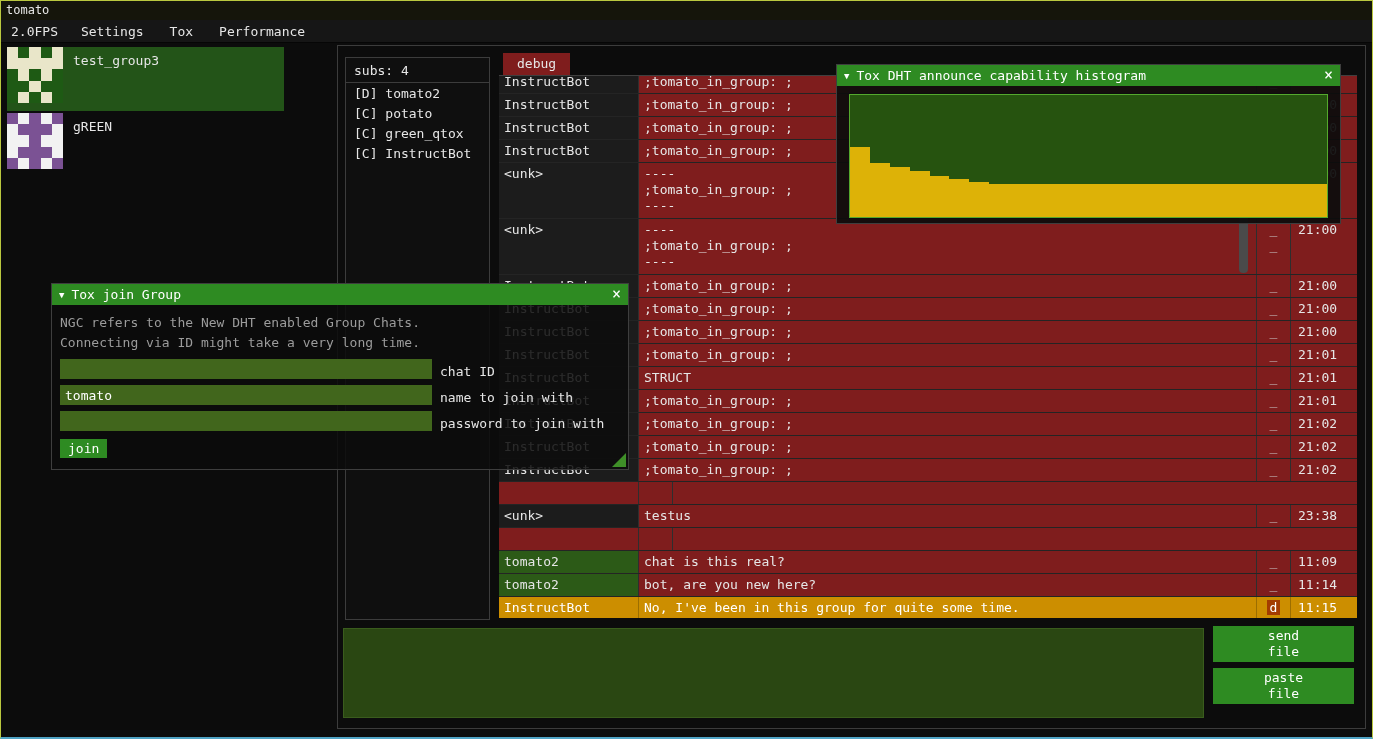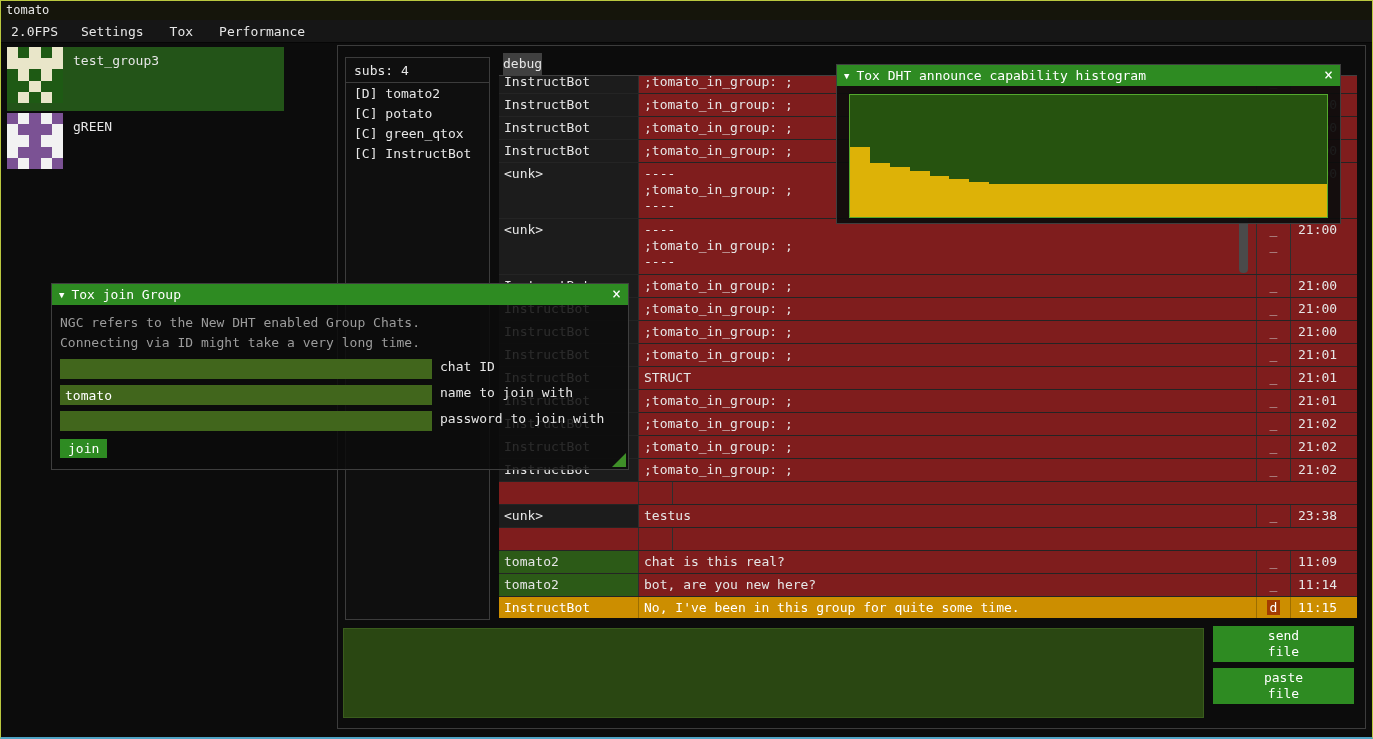--- a/index.html
+++ b/index.html
@@ -25,21 +25,21 @@
   .group-name { margin-left:10px; margin-top:6px; }
 
   
   .main-frame { position:absolute; left:336px; top:44px; width:1029px; height:684px; border:1px solid #3c3c3c; pointer-events:none; }
   .subs-panel { position:absolute; left:344px; top:56px; width:145px; height:563px; border:1px solid #3c3c3c; background:#0f0f0f; }
   .subs-title { padding:5px 8px 4px; }
   .subs-sep { border-top:1px solid #3c3c3c; }
   .subs-item { padding:2px 8px 1px; line-height:17px; }
 
   
-  .tab { position:absolute; left:502px; top:52px; height:22px; line-height:22px; padding:0 0; background:#404040; }
+  .tab { position:absolute; left:502px; top:52px; height:22px; line-height:22px; padding:0 14px; background:#7f1d1d; }
   .tabline { position:absolute; left:498px; top:74px; width:858px; border-top:1px solid #3f3f3f; }
   .chat-table { position:absolute; left:498px; top:75px; width:858px; height:542px; overflow:hidden; background:#7f1d1d; }
   #chat-rows { margin-top:-5px; }
   .chat-row { display:flex; height:23px; border-bottom:1px solid #242424; }
   .chat-row.multi { height:56px; }
   .cell { padding:3px 5px 0; overflow:hidden; line-height:16px; }
   .cell-sender { width:140px; flex:none; background:#1c1c1c; border-right:1px solid #2e2e2e; }
   .cell-sender.empty { background:transparent; }
   .cell-msg { flex:1; border-right:1px solid #2e2e2e; white-space:pre-line; }
   .cell-status { width:34px; flex:none; text-align:center; border-right:1px solid #2e2e2e; color:#c9c9c9; }
@@ -58,21 +58,21 @@
 
   
   .window { position:absolute; border:1px solid #3e3e3e; z-index:20; }
   .join-win { left:50px; top:282px; width:578px; height:187px; background:rgba(12,12,12,0.86); }
   .hist-win { left:835px; top:63px; width:505px; height:160px; background:rgba(12,12,12,0.93); }
   .win-title { height:21px; background:var(--accent-green,#2e8b22); color:#fff; display:flex; align-items:center; padding:0 7px; }
   .collapse { font-size:9px; margin-right:7px; }
   .close { margin-left:auto; font-size:15px; line-height:21px; }
   .win-body { padding:8px; }
   .info { color:#9c9c9c; line-height:20px; }
-  .field-row { display:flex; align-items:flex-start; margin-top:6px; }
+  .field-row { display:flex; align-items:flex-end; margin-top:6px; }
   .field-input { width:372px; height:20px; background:var(--input-green,#41661c); border:none; outline:none; color:#fff; font:inherit; padding:0 5px; }
   .field-label { margin-left:8px; }
   .join-btn { display:inline-block; margin-top:8px; padding:2px 8px; background:var(--accent-green,#2e8b22); color:#fff; }
   .grip { position:absolute; right:2px; bottom:2px; width:0; height:0; border-left:14px solid transparent; border-bottom:14px solid #3f8f28; }
   .plot { position:absolute; left:12px; top:29px; right:12px; bottom:5px; background:var(--plot-bg-green,#26530f); border:1px solid var(--plot-border-green,#55a82d); }
   #bars { position:absolute; left:0; right:0; top:0; bottom:0; display:flex; align-items:flex-end; }
   .bar { flex:1; background:var(--histogram-yellow,#ddb207); }
 </style>
 </head>
 <body>

